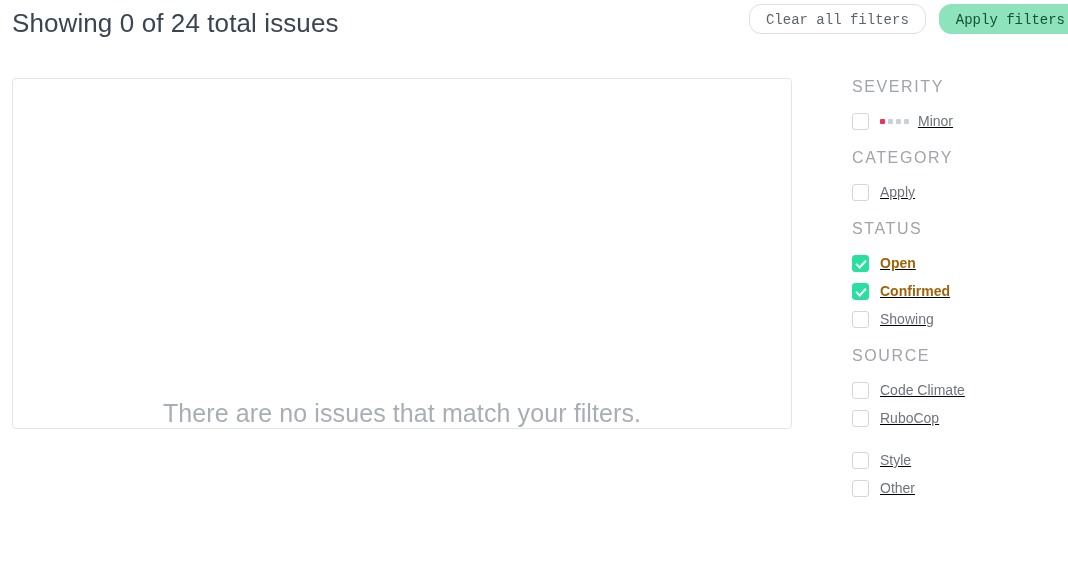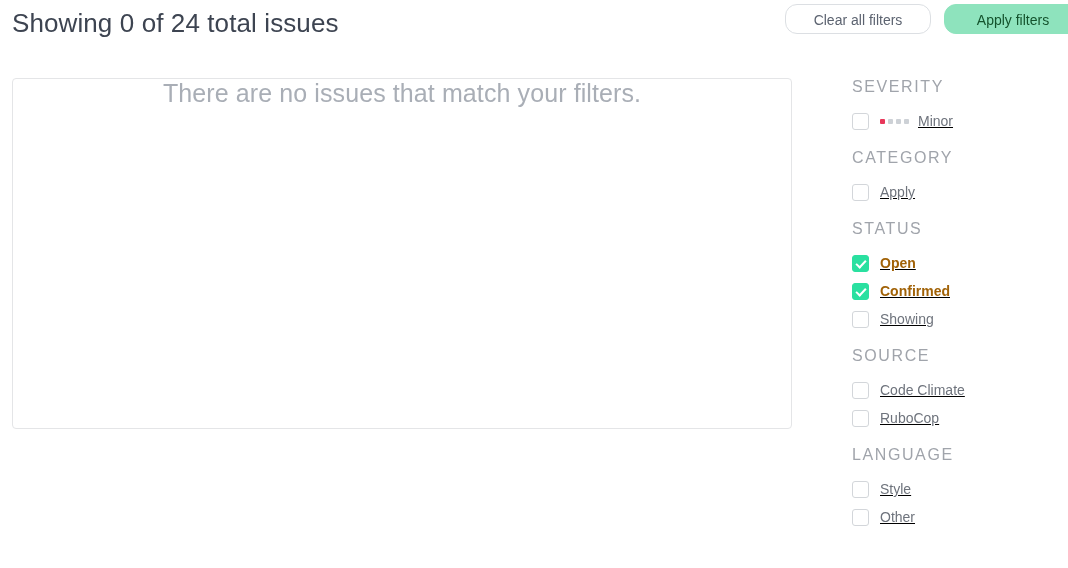--- a/index.html
+++ b/index.html
@@ -37,21 +37,21 @@
   }
   .header-actions {
     position: absolute;
     right: 0px;
     top: 4px;
     display: flex;
     align-items: flex-start;
     gap: 13px;
   }
   .btn {
-    font-family: Liberation Sans, sans-serif;
+    font-family: Liberation Mono, monospace;
     font-size: 14px;
     border-radius: 12px;
     padding: 0 16px;
     height: 30px;
     line-height: 30px;
     box-sizing: border-box;
     white-space: nowrap;
     cursor: pointer;
     text-align: center;
   }
@@ -73,21 +73,21 @@
     position: absolute;
     left: 12px;
     top: 78px;
     width: 780px;
     height: 351px;
     border: 1px solid #e4e5e7;
     border-radius: 4px;
     background: #ffffff;
     box-sizing: border-box;
     display: flex;
-    align-items: flex-start;
+    align-items: flex-end;
     justify-content: center;
   }
   .empty-message {
     font-size: 25px;
     font-weight: 300;
     color: #a9aeb6;
     letter-spacing: 0.1px;
   }
 
   
@@ -221,21 +221,20 @@
       <div class="filter-row">
         <span class="checkbox"></span>
         <span class="row-label">Code Climate</span>
       </div>
       <div class="filter-row">
         <span class="checkbox"></span>
         <span class="row-label">RuboCop</span>
       </div>
     </div>
     <div class="filter-group">
-      <div class="group-title">LANGUAGE</div>
       <div class="filter-row">
         <span class="checkbox"></span>
         <span class="row-label">Style</span>
       </div>
       <div class="filter-row">
         <span class="checkbox"></span>
         <span class="row-label">Other</span>
       </div>
     </div>
   </div>

